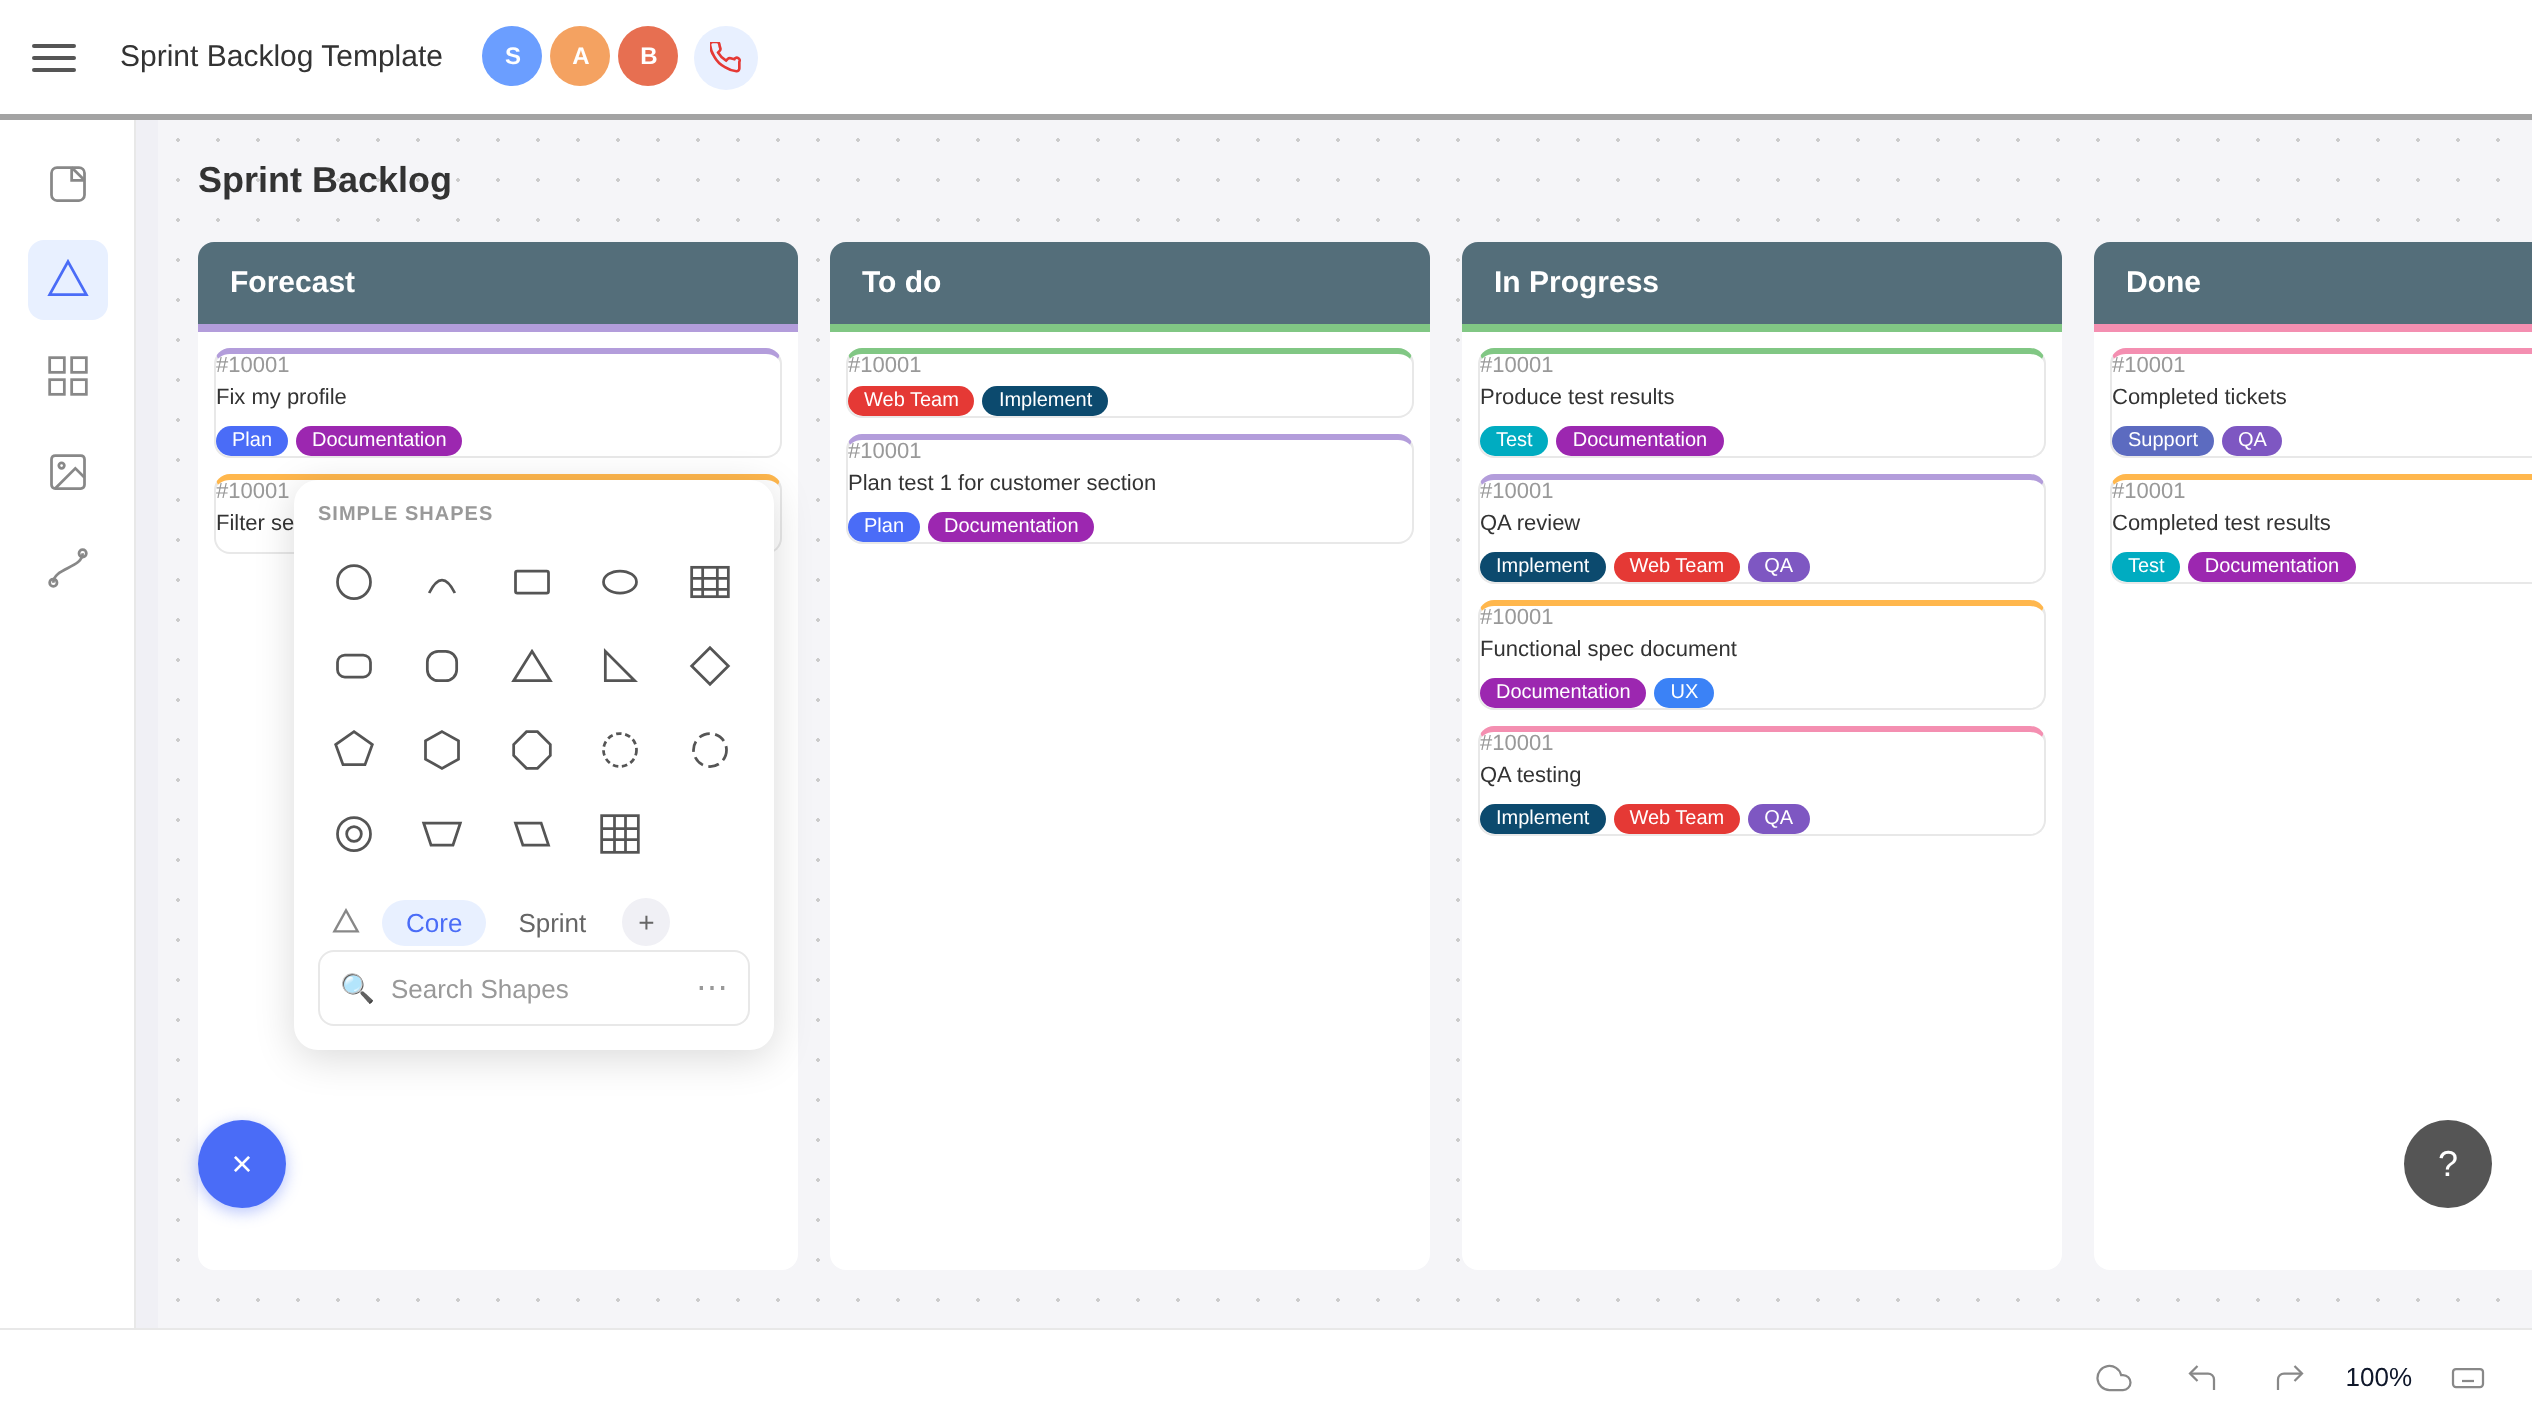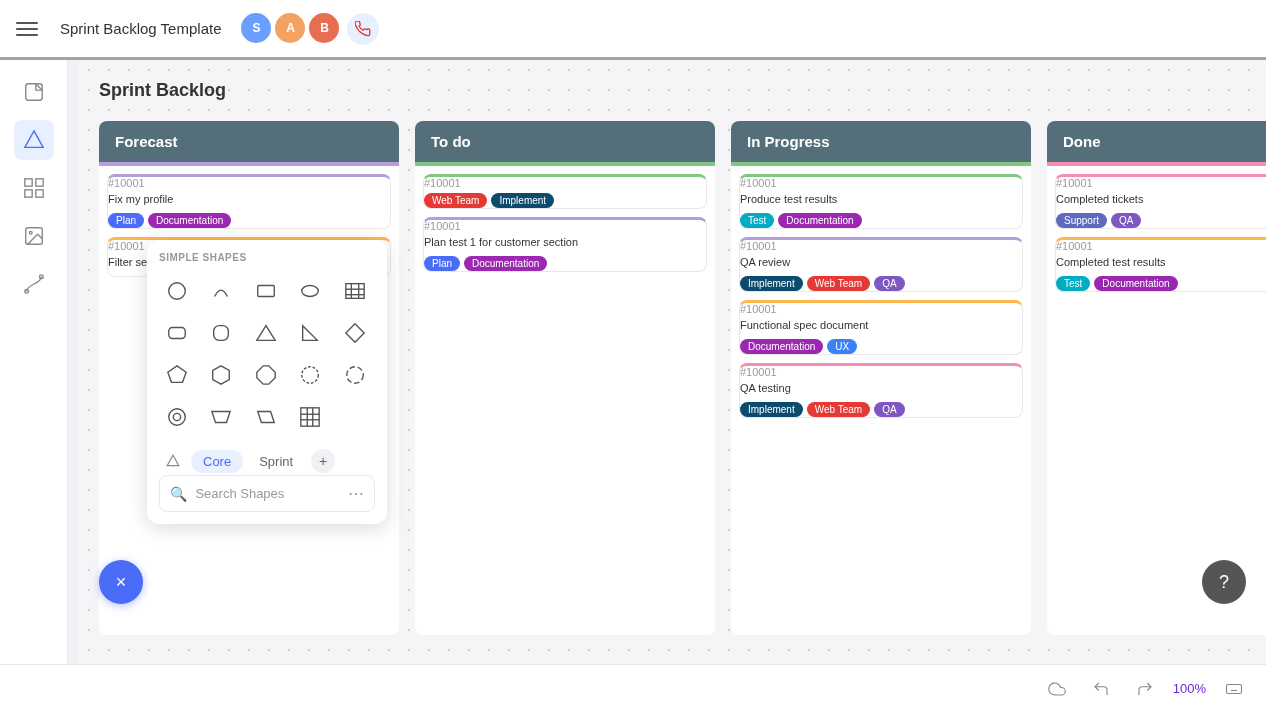--- a/index.html
+++ b/index.html
@@ -76,21 +76,21 @@
 
     
     .panel-search { display: flex; align-items: center; gap: 8px; border: 1px solid #e8e8e8; border-radius: 8px; padding: 8px 10px; cursor: pointer; }
     .search-icon { color: #999; font-size: 14px; }
     .search-text { font-size: 13px; color: #999; flex: 1; }
     .search-more { color: #999; font-size: 16px; cursor: pointer; }
 
     
     .bottom-bar { height: 48px; background: white; border-top: 1px solid #e8e8e8; display: flex; align-items: center; justify-content: flex-end; padding: 0 16px; gap: 12px; }
     .bottom-action { width: 32px; height: 32px; border-radius: 6px; display: flex; align-items: center; justify-content: center; cursor: pointer; color: #666; font-size: 16px; }
-    .zoom-level { font-size: 13px; color: #6d28d9; font-weight: 500; }
+    .zoom-level { font-size: 13px; color: #0f172a; font-weight: 500; }
 
     
     .fab { position: absolute; bottom: 60px; left: 20px; width: 44px; height: 44px; background: #4a6cf7; border-radius: 50%; display: flex; align-items: center; justify-content: center; color: white; font-size: 18px; cursor: pointer; box-shadow: 0 2px 8px rgba(74,108,247,0.4); z-index: 30; }
     .help-btn { position: absolute; bottom: 60px; right: 20px; width: 44px; height: 44px; background: #555; border-radius: 50%; display: flex; align-items: center; justify-content: center; color: white; font-size: 18px; cursor: pointer; z-index: 30; }
 
     .col-done-wrap { width: 280px; flex-shrink: 0; }
   </style>
 </head>
 <body>
 

